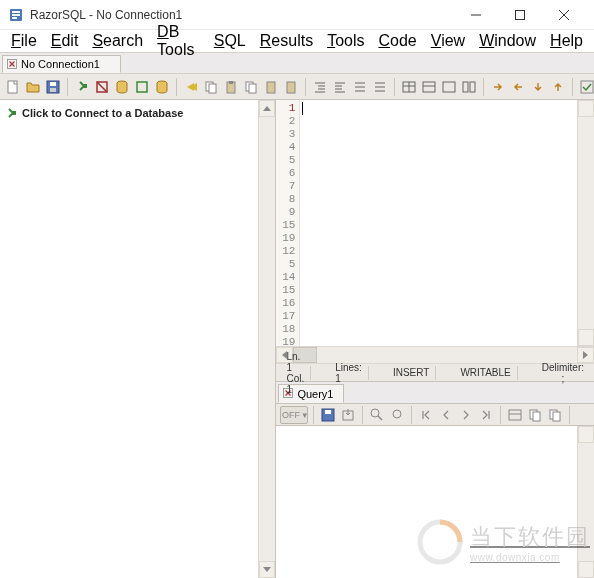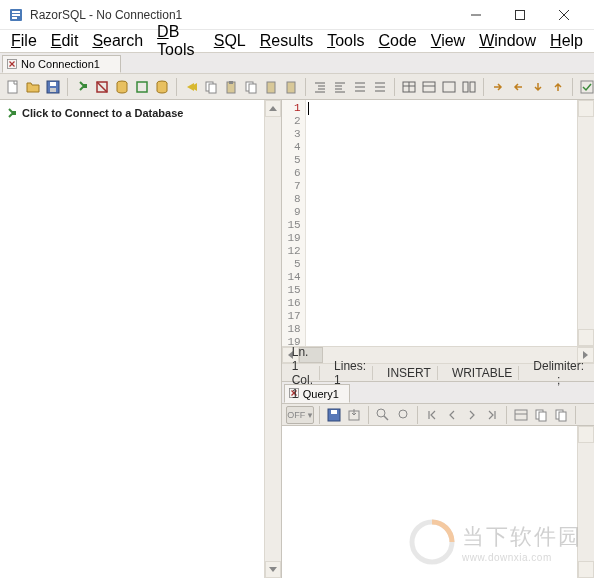--- a/index.html
+++ b/index.html
@@ -43,35 +43,35 @@
 .code-area { flex: 1; position: relative; }
 .cursor-line { position: absolute; top: 2px; left: 2px; width: 1px; height: 13px; background: #000; }
 .editor-vscroll { width: 17px; background: #efece7; border-left: 1px solid #dcd8d0; display: flex; flex-direction: column; }
 .editor-vscroll .arrow { height: 17px; background: #f2efe9; border: 1px solid #dcd8d0; }
 .editor-vscroll .track { flex: 1; }
 .editor-hscroll { height: 17px; background: #efece7; border-top: 1px solid #dcd8d0; display: flex; }
 .editor-hscroll .arrow { width: 17px; background: #f2efe9; border: 1px solid #dcd8d0; display:flex;align-items:center;justify-content:center; }
 .editor-hscroll .track { flex: 1; }
 .editor-hscroll .thumb-small { width: 24px; background: #dcdad4; border: 1px solid #c8c4bc; }
 
-.statusbar { height: 18px; background: #ece9e4; border-top: 1px solid #dcd8d0; display: flex; align-items: center; font-size: 12px; color: #333; padding: 0 4px; gap: 8px; }
+.statusbar { height: 18px; background: #ece9e4; border-top: 1px solid #dcd8d0; display: flex; align-items: center; font-size: 10px; color: #333; padding: 0 4px; gap: 18px; }
 .statusbar .cell { padding: 0 6px; border-right: 1px solid #d0ccc4; height: 14px; display:flex;align-items:center; }
 .statusbar .cell:last-child { border-right: none; text-align: center; }
 
 .query-area { flex: 1; display: flex; flex-direction: column; }
 .query-tabbar { height: 22px; background: #eceaea; border-bottom: 1px solid #c8c4bc; display: flex; align-items: stretch; padding-left: 2px; }
 .query-tabbar .tab { background: #f6f4f2; border: 1px solid #c4c0b8; border-bottom: 1px solid #f6f4f2; padding: 2px 10px 2px 4px; display: flex; align-items: flex-end; gap: 4px; font-size: 11px; margin-top: 2px; }
 .query-toolbar { height: 22px; background: #ece9e4; border-bottom: 1px solid #c8c4bc; display: flex; align-items: center; padding: 0 4px; gap: 2px; }
 .query-body { flex: 1; background: #fff; position: relative; display:flex; }
 .query-content { flex:1; }
 .query-vscroll { width: 17px; background: #efece7; border-left: 1px solid #dcd8d0; display: flex; flex-direction: column; }
 .query-vscroll .arrow { height: 17px; background: #f2efe9; border: 1px solid #dcd8d0; }
 .query-vscroll .track { flex: 1; }
 
-.watermark { position: absolute; right: 12px; bottom: 12px; display: flex; align-items: center; gap: 6px; opacity: 0.45; pointer-events: none; }
+.watermark { position: absolute; right: 4px; bottom: 12px; display: flex; align-items: center; gap: 6px; opacity: 0.45; pointer-events: none; text-decoration: underline; }
 .watermark .circle { width: 48px; height: 48px; }
 .watermark .txt { font-size: 22px; color: #999; font-weight: 300; letter-spacing: 2px; }
 .watermark .url { font-size: 10px; color: #aaa; letter-spacing: 0.5px; display:block; }
 </style>
 </head>
 <body>
 
 <div class="titlebar">
   <span class="app-icon">
     <svg viewBox="0 0 16 16">

